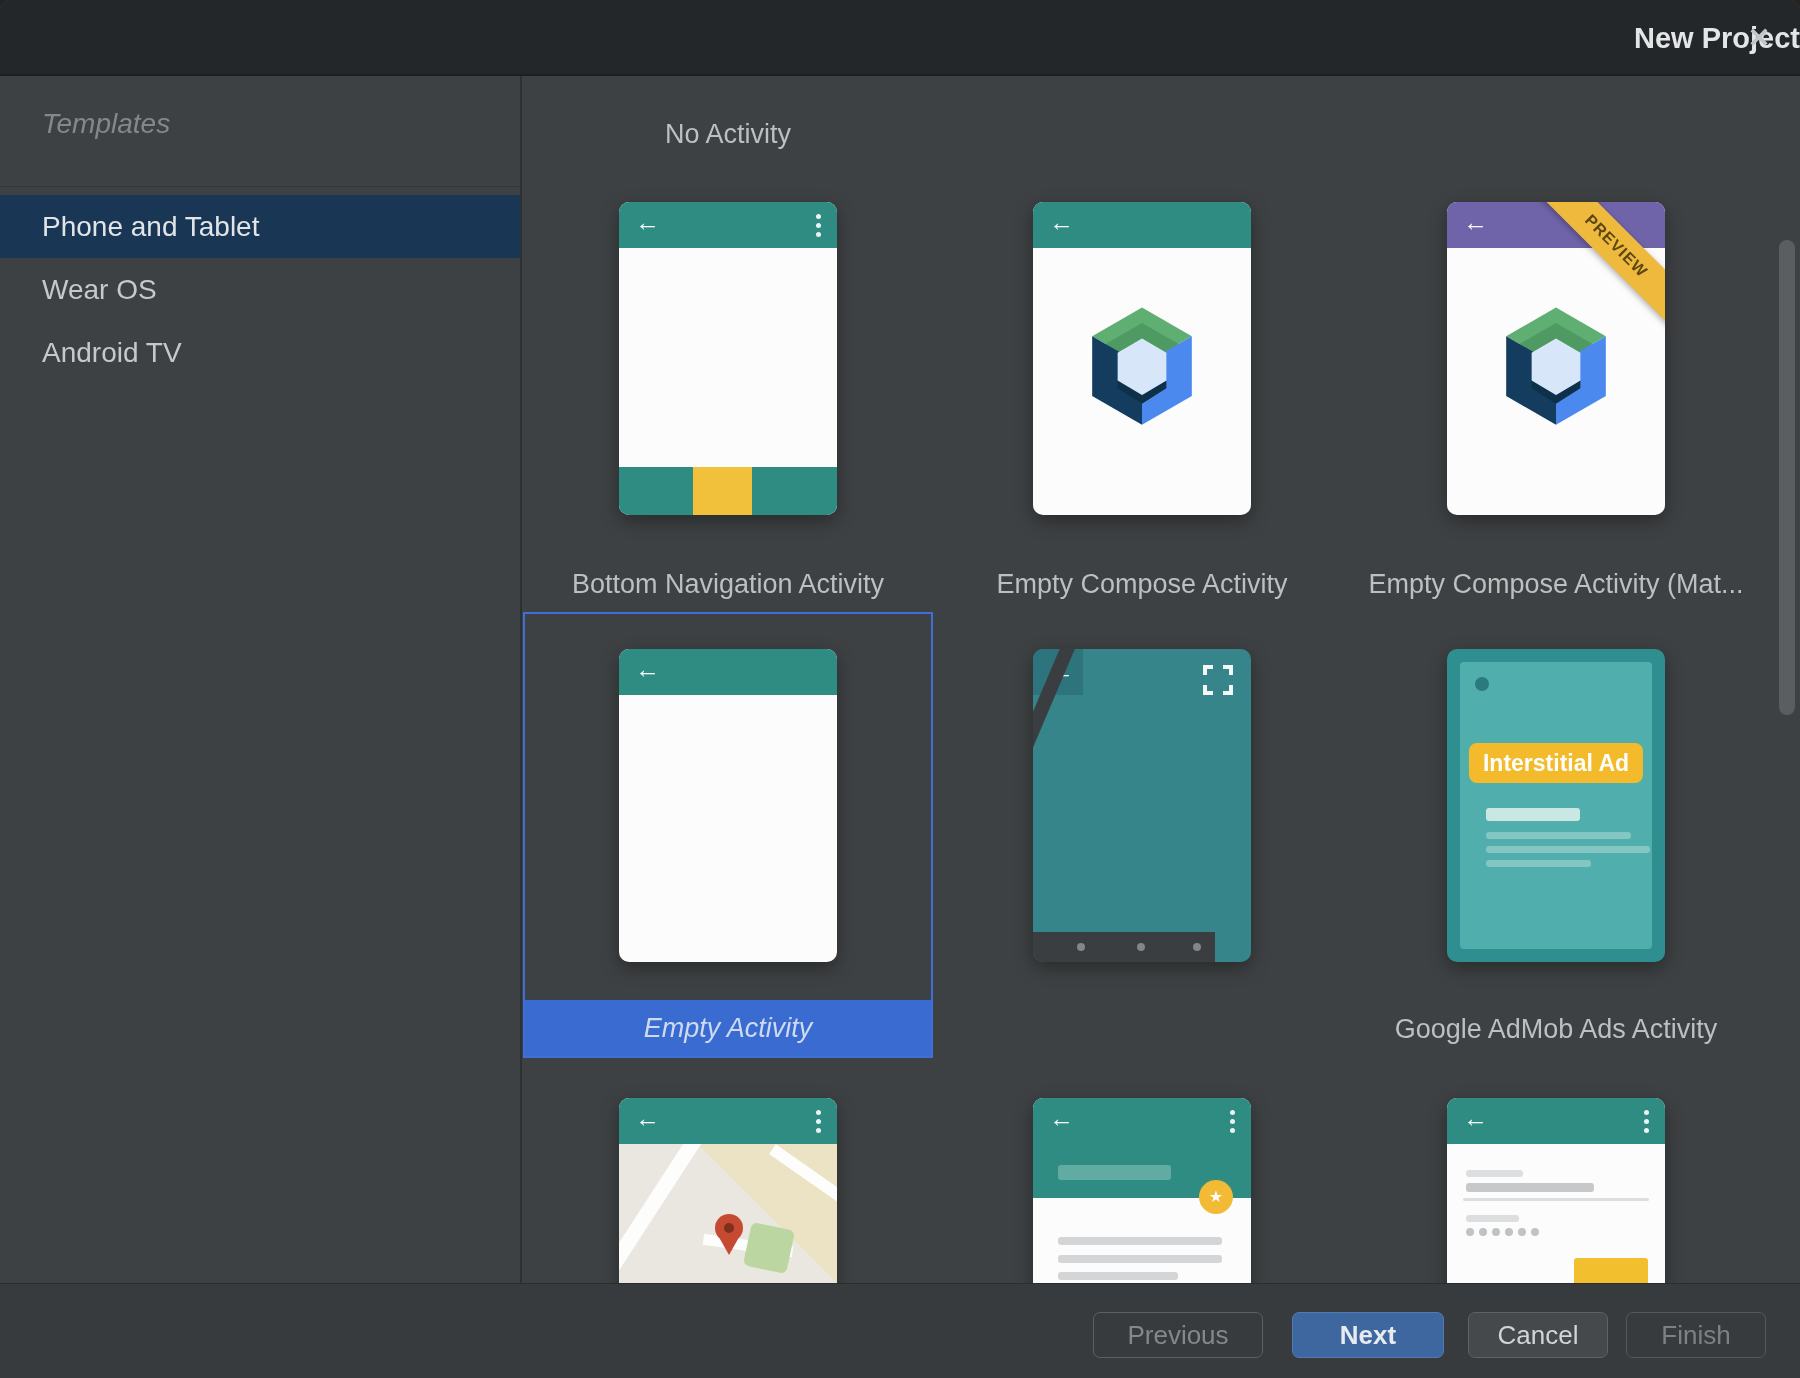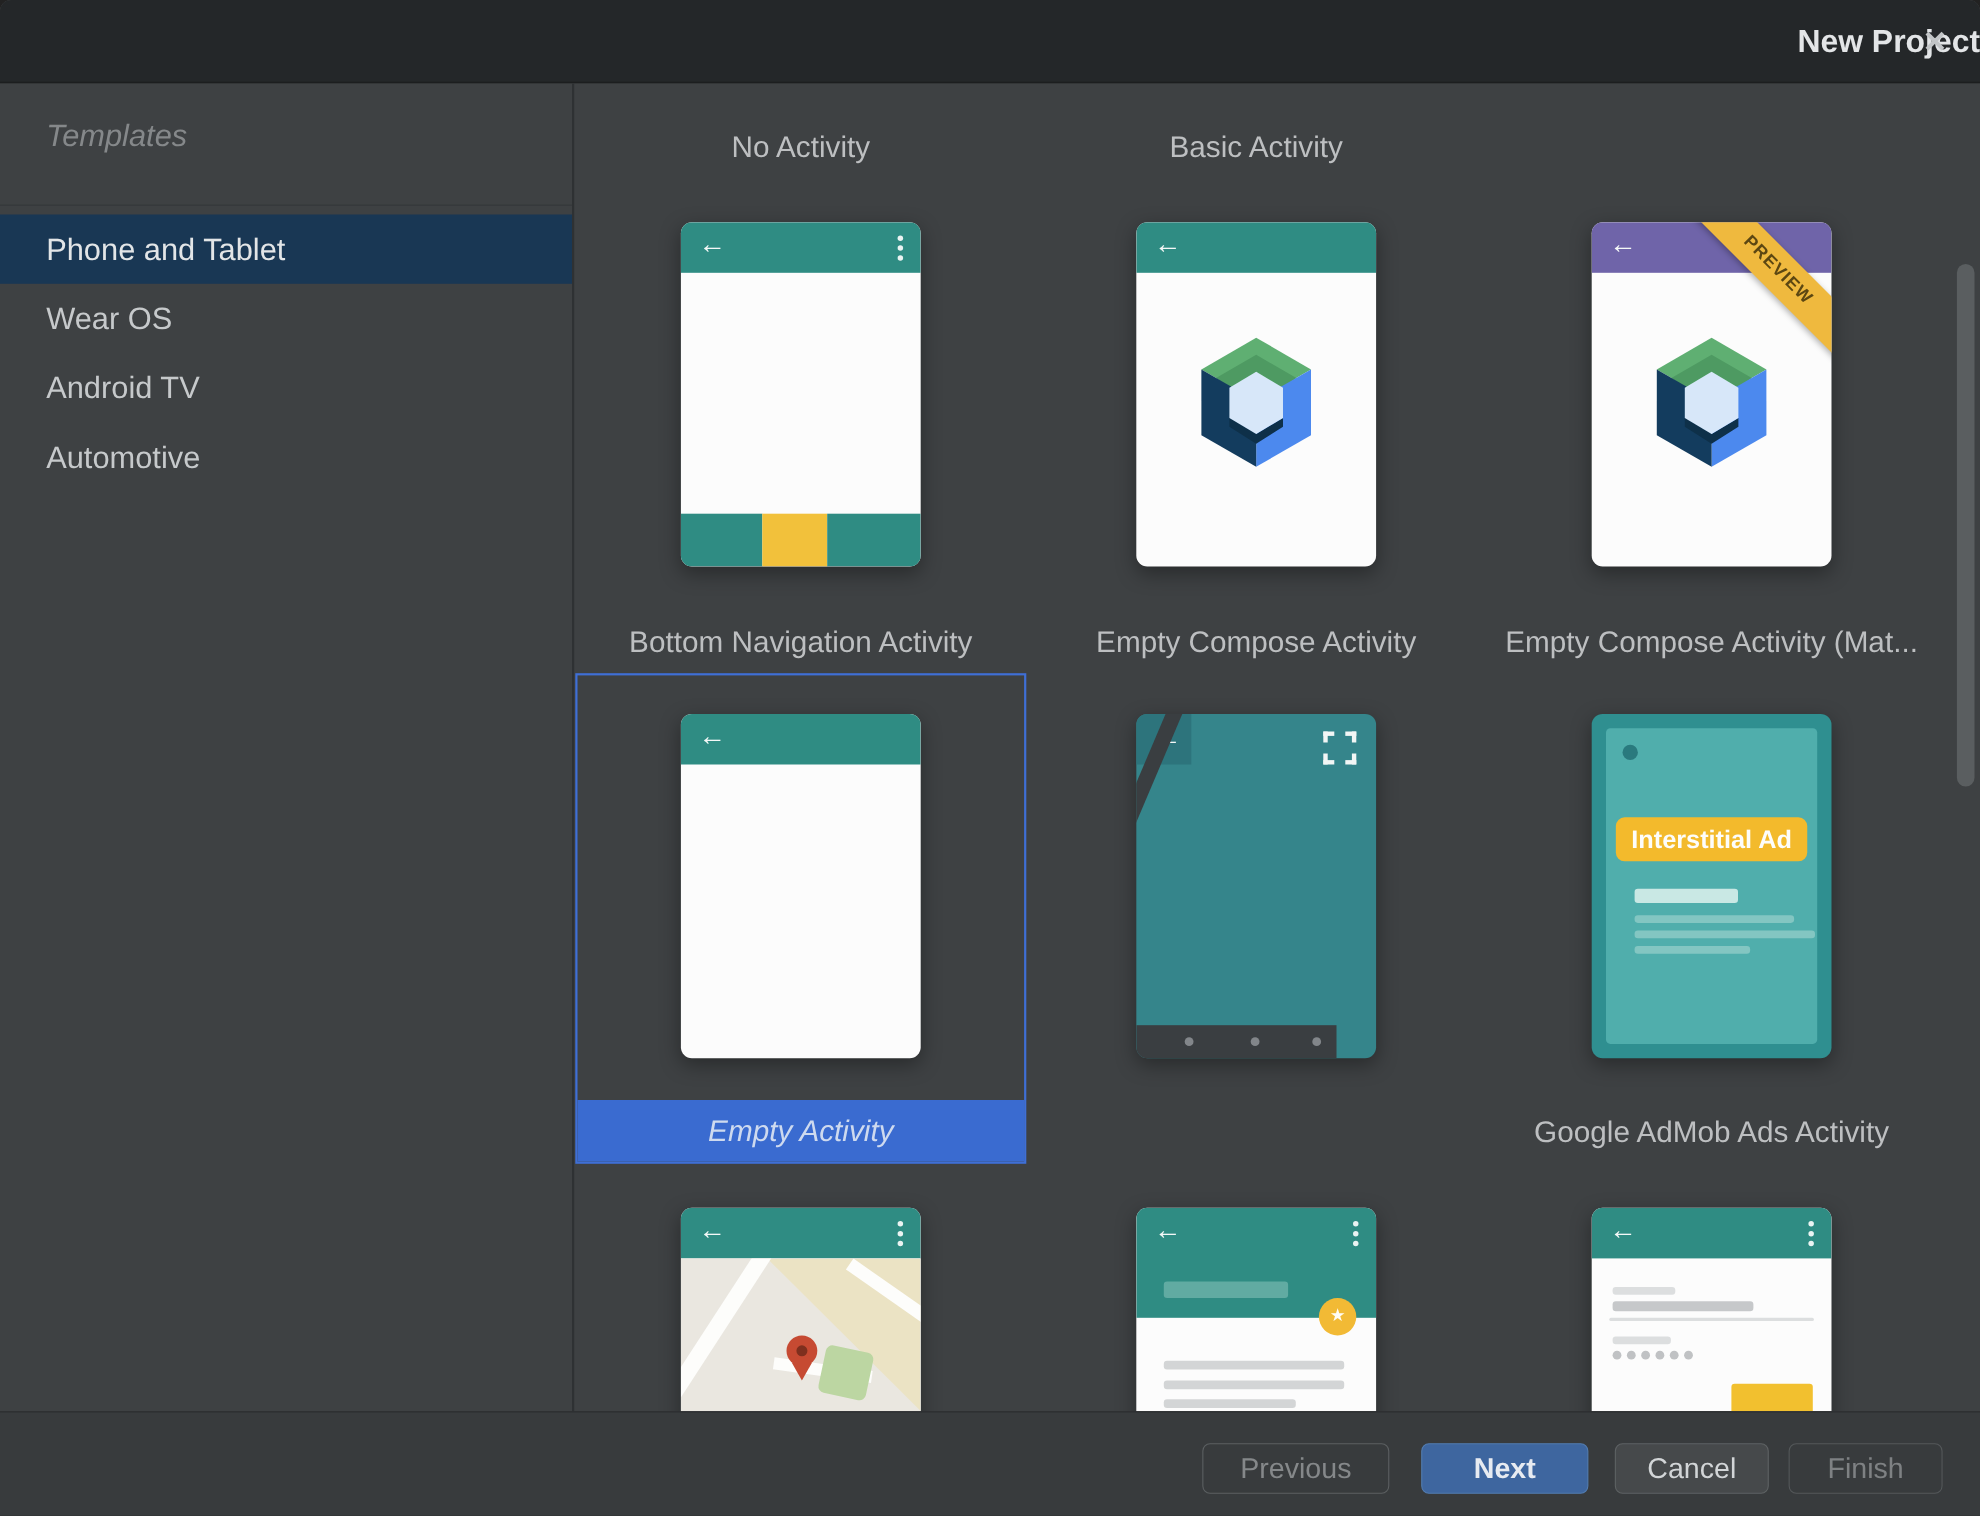--- a/index.html
+++ b/index.html
@@ -94,28 +94,26 @@
     <div class="title">New Project</div>
     <div class="close-btn">✕</div>
   </div>
 
   <div class="sidebar">
     <div class="sidebar-header">Templates</div>
     <div class="sidebar-sep"></div>
     <div class="side-item selected" style="top:119px;">Phone and Tablet</div>
     <div class="side-item" style="top:182px;">Wear OS</div>
     <div class="side-item" style="top:245px;">Android TV</div>
-    <div class="side-item" style="top:308px;">Automotive</div>
   </div>
   <div class="vdivider"></div>
 
   <div class="gallery">
 
     <div class="glabel" style="left:0;top:40px;">No Activity</div>
-    <div class="glabel" style="left:414px;top:40px;">Basic Activity</div>
 
     <div class="thumb" style="left:98px;top:126px;">
       <div class="appbar">
         <span class="backarrow">←</span>
         <span class="kebab">
             <i></i>
             <i></i>
             <i></i>
           </span>
       </div>

